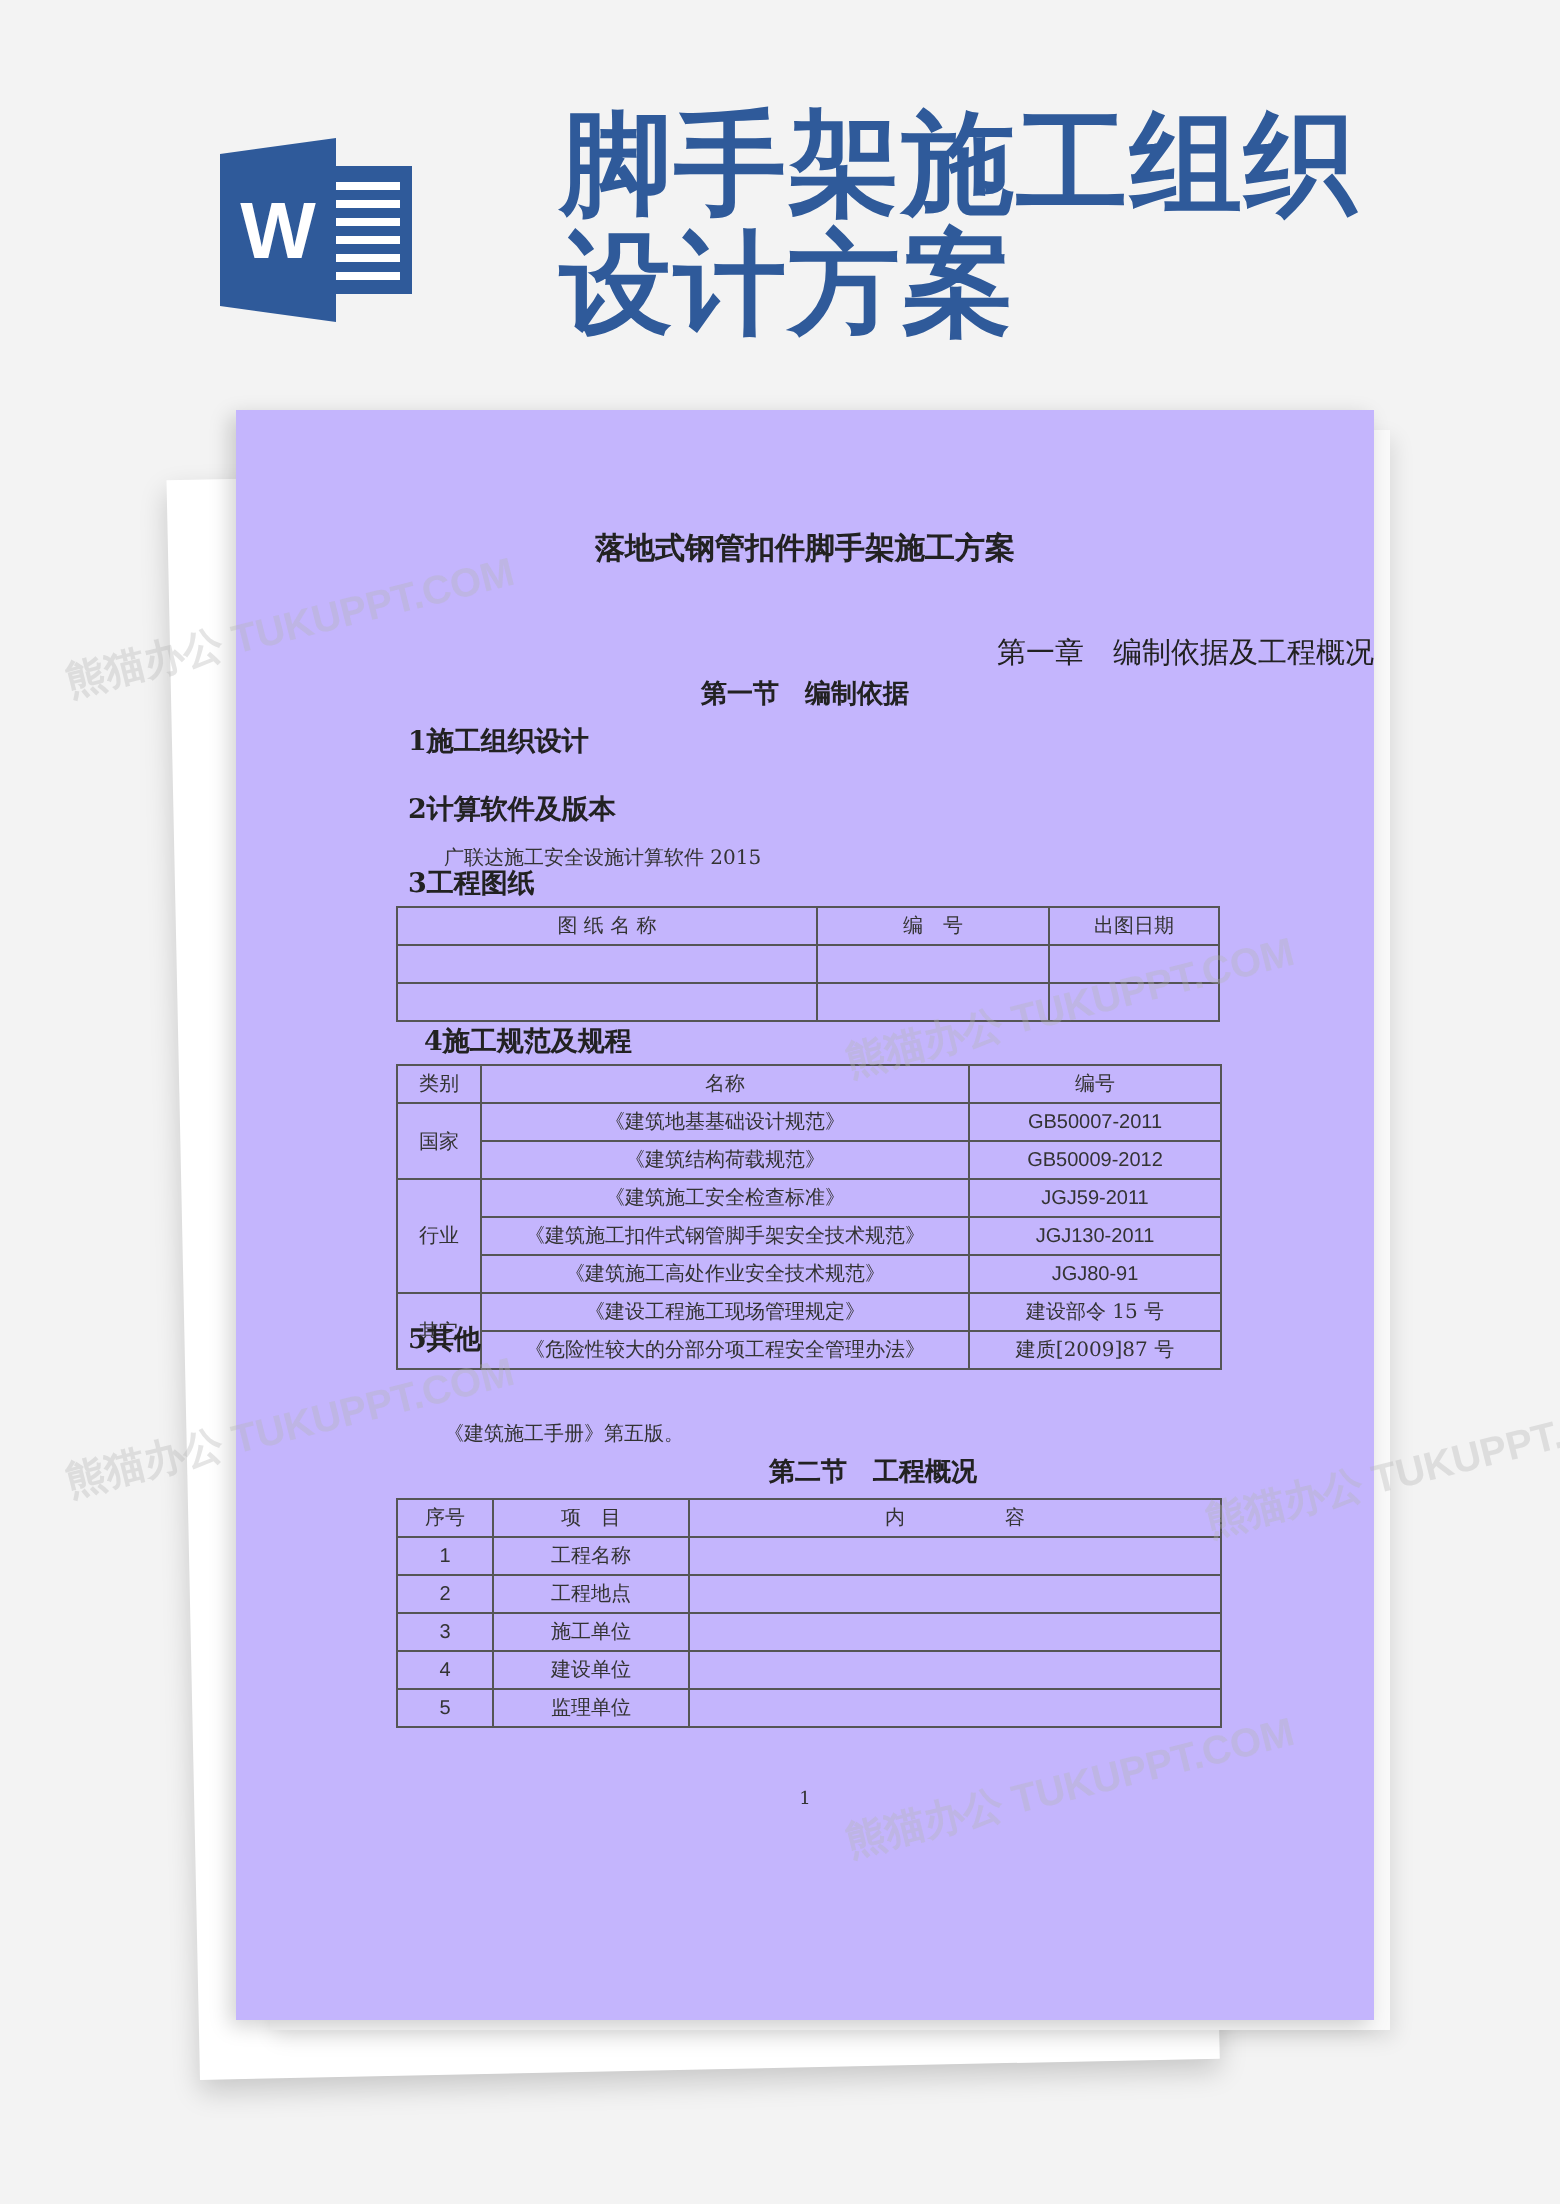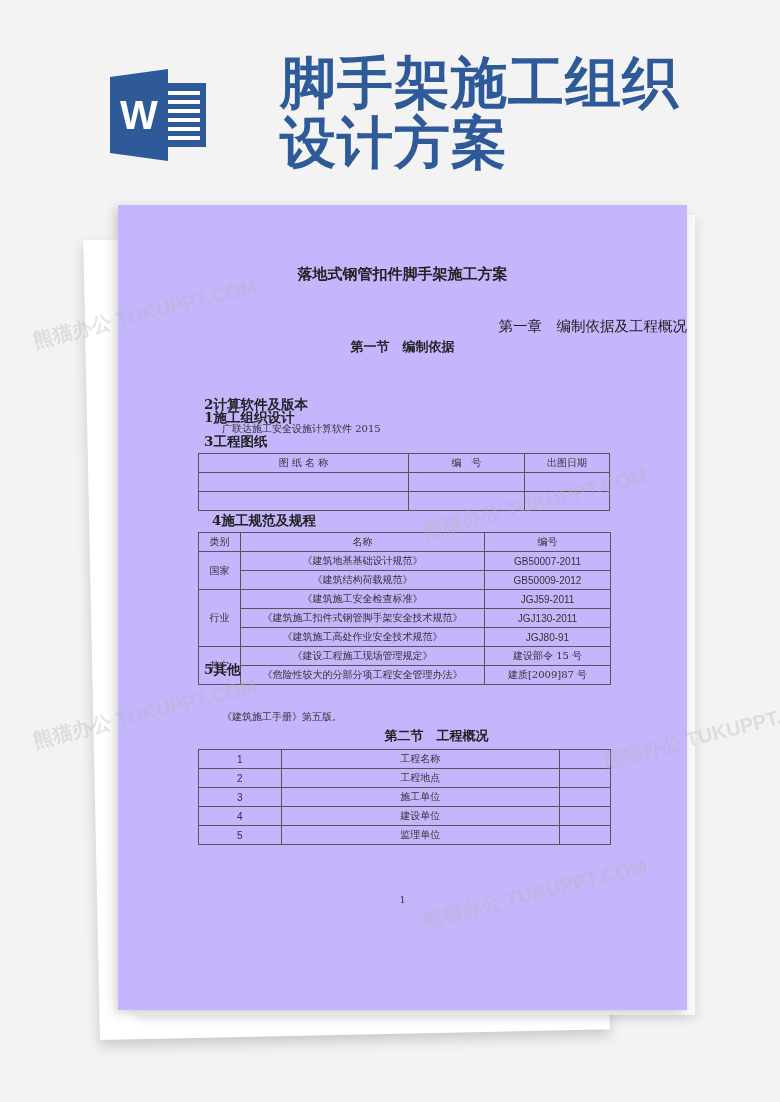--- a/index.html
+++ b/index.html
@@ -85,21 +85,21 @@
 
 <div class="page-back"></div>
 <div class="page-back2"></div>
 
 <div class="page">
   <div class="doc">
     <div class="doc-title">落地式钢管扣件脚手架施工方案</div>
     <div class="chapter-title">第一章　编制依据及工程概况</div>
     <div class="section-title">第一节　编制依据</div>
 
-    <div class="h" style="top:157px;margin-top:47px;">1施工组织设计</div>
+    <div class="h" style="top:157px;">1施工组织设计</div>
     <div class="h" style="top:191px;">2计算软件及版本</div>
     <div class="para" style="top:217px;">广联达施工安全设施计算软件 2015</div>
     <div class="h" style="top:228px;">3工程图纸</div>
 
     <table class="t3">
       <tbody>
           <tr>
         <th style="width:210px;">图 纸 名 称</th>
         <th style="width:116px;">编　号</th>
         <th>出图日期</th>
@@ -159,20 +159,25 @@
       </tr>
     </tbody>
       </table>
 
     <div class="h" style="top:456px;">5其他</div>
     <div class="para" style="top:505px;">《建筑施工手册》第五版。</div>
     <div class="section-title" style="top:522px;margin-left:34px;">第二节　工程概况</div>
 
     <table class="t5">
       <tbody>
+          <tr>
+        <th style="width:48px;">序号</th>
+        <th style="width:98px;">项　目</th>
+        <th>内　　　　　容</th>
+      </tr>
       <tr>
         <td class="sans">1</td>
         <td>工程名称</td>
         <td></td>
       </tr>
       <tr>
         <td class="sans">2</td>
         <td>工程地点</td>
         <td></td>
       </tr>

